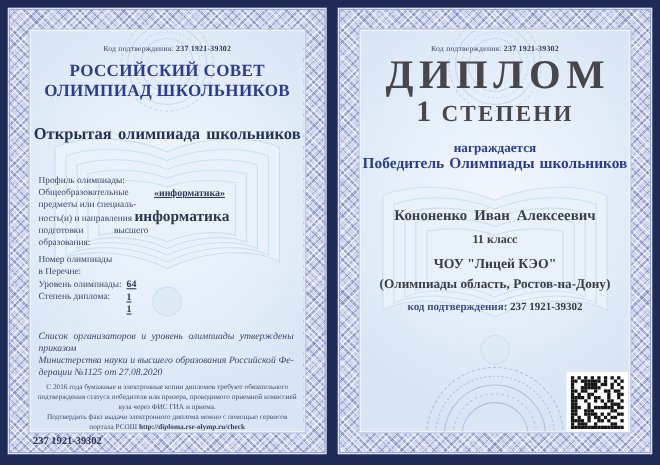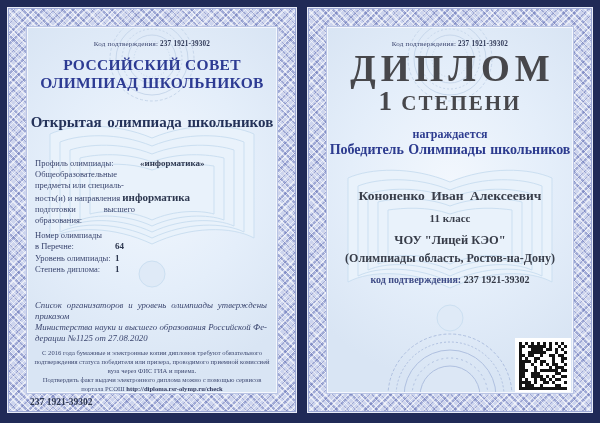--- a/index.html
+++ b/index.html
@@ -33,24 +33,24 @@
 
   
   .code-line{top:12px;font-size:7px;color:#3a446e;letter-spacing:.2px;}
   .code-line b{color:#2e3756;font-size:7.2px;}
 
   
   .org-title{top:28px;font-size:15.5px;line-height:18px;font-weight:bold;color:#2d3b93;letter-spacing:.3px;}
   .subtitle{top:86px;font-size:15px;font-weight:bold;color:#243259;word-spacing:2px;}
   .fields{top:130px;left:7px;right:5px;font-size:8.5px;line-height:11.2px;color:#3a456e;}
   .frow{position:relative;display:block;}
-  .frow .val{position:absolute;top:0;font-size:9px;color:#2e3850;}
+  .frow .val{position:absolute;top:12px;font-size:9px;color:#2e3850;text-decoration:underline;}
   .v-profile{left:105px;}
   .v-num{left:80px;}
-  .inline-val{font-size:11px;color:#2e3850;text-align:center;}
+  .inline-val{font-size:14px;color:#2e3850;text-align:center;}
   .spread{display:block;width:100px;text-align:justify;text-align-last:justify;}
   .gap-top{margin-top:4px;}
   .order-note{top:272px;left:7px;width:232px;font-style:italic;font-size:8.8px;line-height:11px;color:#3a456e;}
   .order-note .jline{display:block;text-align:justify;text-align-last:justify;}
   .footnote{top:320px;left:5px;right:5px;font-size:6.6px;line-height:9px;color:#3f4a72;text-align:center;}
   .footnote b{color:#323a5e;}
   .bottom-code{position:absolute;bottom:5px;left:22px;z-index:2;font-size:9.5px;font-weight:bold;color:#2c3650;}
 
   
   .diploma-title{top:22px;font-size:37px;line-height:38px;font-weight:bold;color:#47474b;letter-spacing:5px;padding-left:5px;}

